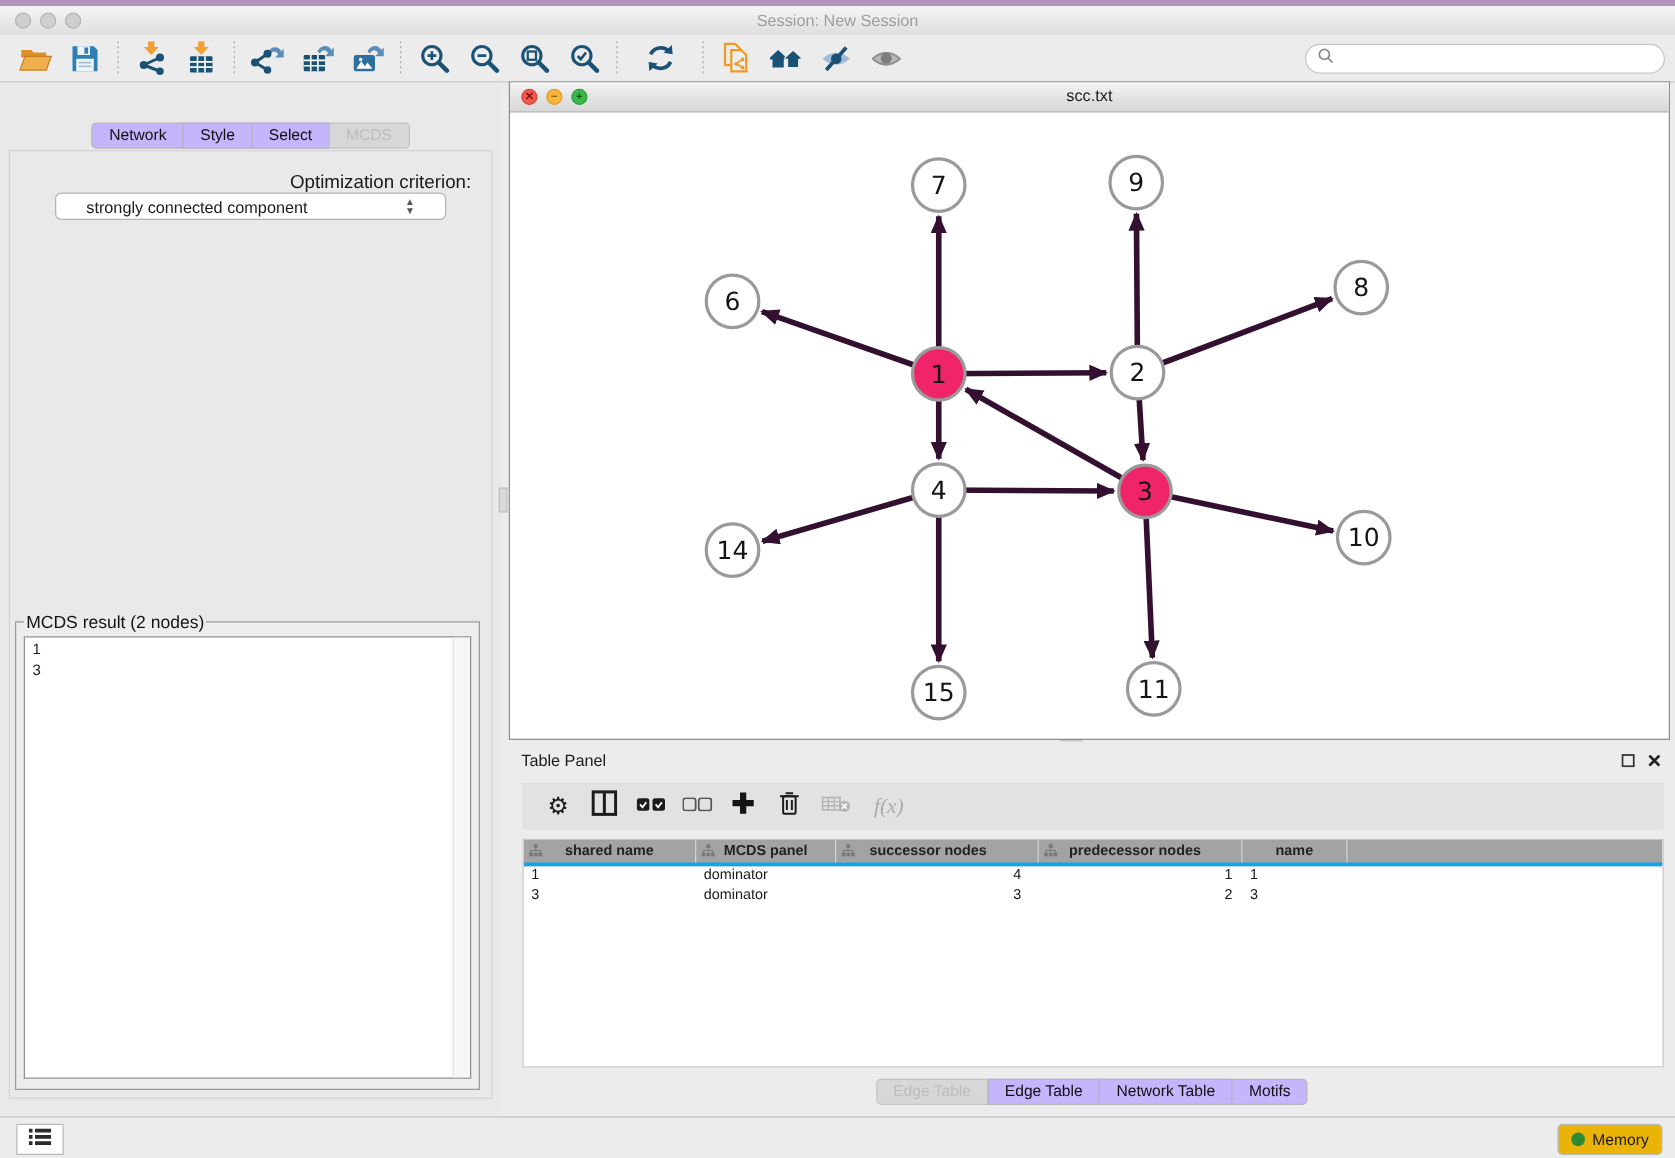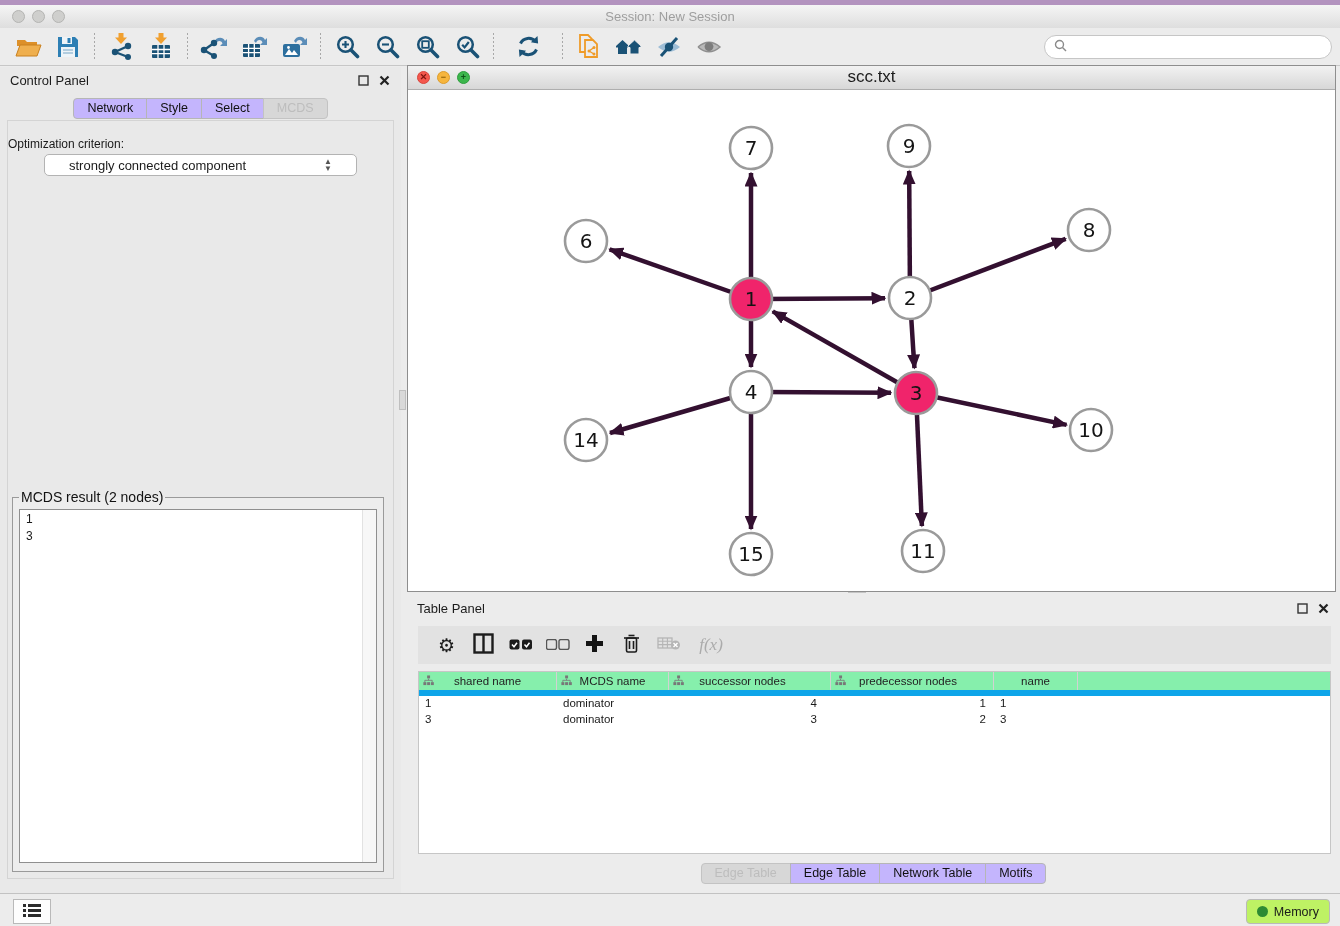--- a/index.html
+++ b/index.html
@@ -35,21 +35,21 @@
   .winbtn{width:13px;height:13px;display:flex;align-items:center;justify-content:center;}
 
   #cp-tabs{top:31px;left:0;right:0;display:flex;justify-content:center;}
   .tab{background:#c4b5fd;border:1px solid #b6b6b6;margin-left:-1px;padding:2px 13px;
        font-size:12.5px;color:#111;line-height:15px;}
   .tab.first{border-radius:4px 0 0 4px;margin-left:0;}
   .tab.last{border-radius:0 4px 4px 0;}
   .tab.active{background:#d7d7d7;color:#bdbdbd;border-color:#c3c3c3;}
 
   #cp-content{top:53px;left:7px;right:7px;bottom:14px;background:#e9e9e9;border:1px solid #d4d4d4;}
-  #opt-label{top:16px;left:0;right:4px;text-align:left;font-size:12px;}
+  #opt-label{top:16px;left:0;right:16px;text-align:right;font-size:15px;}
   #criterion-select{top:33px;left:36px;right:36px;height:22px;background:#fff;border:1px solid #b3b3b3;
                     border-radius:5px;display:flex;align-items:center;font-size:13px;padding:0 24px;box-sizing:border-box;}
   #criterion-select .stepper{margin-left:auto;font-size:8px;line-height:7px;color:#555;text-align:center;}
   #cp-buttons{top:66px;left:0;right:0;display:flex;justify-content:center;gap:14px;}
   .cbtn{background:#fff;border:1px solid #b9b9b9;border-radius:5px;height:21px;line-height:21px;
         padding:0 16px;font-size:13px;color:#111;}
 
   #mcds-fieldset{top:368px;left:4px;right:9px;bottom:6px;border:1px solid #9a9a9a;margin:0;
                  padding:4px 6px 8px 6px;box-sizing:border-box;background:#ededed;}
   #mcds-fieldset legend{font-size:14px;padding:0 2px;color:#111;}
@@ -64,48 +64,48 @@
   
   #network-window{left:407px;top:65px;width:929px;height:527px;background:#fff;
                   border:1px solid #8e8e8e;box-sizing:border-box;}
   #nw-titlebar{height:23px;background:linear-gradient(#f2f2f2,#d7d7d7);border-bottom:1px solid #aeaeae;position:relative;}
   #nw-titlebar .dots{position:absolute;left:9px;top:5px;display:flex;gap:7px;}
   .tl2{width:13px;height:13px;border-radius:50%;box-sizing:border-box;display:flex;
        align-items:center;justify-content:center;font-size:9px;font-weight:bold;line-height:1;}
   .tl2.red{background:#f4574d;border:1px solid #d8453c;color:#7d1410;}
   .tl2.yellow{background:#f6b53d;border:1px solid #dd9c2c;color:#8a5d05;}
   .tl2.green{background:#3cb64c;border:1px solid #2f9e3e;color:#0e5417;}
-  #nw-titlebar .title{text-align:center;font-size:17px;line-height:22px;color:#1c1c1c;}
+  #nw-titlebar .title{text-align:center;font-size:13px;line-height:22px;color:#1c1c1c;}
   #graph{display:block;}
   .node-label{font-family:"DejaVu Sans", sans-serif;font-size:20px;fill:#141414;text-anchor:middle;}
 
   
   #table-panel{left:407px;top:595px;width:933px;height:298px;background:#ececec;}
   #tp-toolbar{top:31px;left:11px;right:9px;height:38px;background:#e2e2e2;display:flex;align-items:center;
               padding:0 10px;gap:0;box-sizing:border-box;}
   .tp-btn{width:37px;height:30px;display:flex;align-items:center;justify-content:center;flex:0 0 auto;}
   .fx-label{font-family:"Liberation Serif", serif;font-style:italic;font-size:17px;color:#ababab;}
   #data-table{top:76px;left:11px;right:9px;height:183px;background:#fff;border:1px solid #c6c6c6;
               box-sizing:border-box;overflow:hidden;}
-  .thead{display:flex;background:#86efac;border-bottom:6px solid #0ea5e9;height:18px;}
+  .thead{display:flex;background:#a3a3a3;border-bottom:3px solid #0ea5e9;height:18px;font-weight:bold;}
   .th{display:flex;align-items:center;justify-content:center;gap:5px;font-size:11.5px;color:#222;
       border-right:1px solid #d2d2d2;box-sizing:border-box;position:relative;}
   .th .hier{position:absolute;left:4px;top:3px;}
   .trow{display:flex;height:16px;font-size:11.5px;}
   .tcell{box-sizing:border-box;padding:1px 6px;white-space:nowrap;}
   .c0{width:138px;} .c1{width:112px;} .c2{width:162px;text-align:right;padding-right:14px;}
   .c3{width:163px;text-align:right;padding-right:8px;} .c4{width:84px;}
   .cfill{flex:1;}
   #tp-tabs{bottom:9px;left:0;right:0;display:flex;justify-content:center;}
 
   
   #status-bar{left:0;right:0;bottom:0;height:33px;background:#ececec;border-top:1px solid #c2c2c2;box-sizing:border-box;}
   #tasks-button{position:absolute;left:13px;top:5px;width:36px;height:23px;background:#fdfdfd;
                 border:1px solid #b9b9b9;display:flex;align-items:center;justify-content:center;}
-  #memory-button{position:absolute;right:10px;top:5px;height:23px;background:#bef264;border:1px solid #b9b9b9;
+  #memory-button{position:absolute;right:10px;top:5px;height:23px;background:#eab308;border:1px solid #b9b9b9;
                  border-radius:4px;display:flex;align-items:center;gap:6px;padding:0 10px;font-size:12.5px;}
   #memory-button .dot{width:11px;height:11px;border-radius:50%;background:#2e8b33;}
 </style>
 </head>
 <body>
 
 <div id="desktop-strip" class="abs"></div>
 
 <div id="titlebar" class="abs">
   <div class="dots">
@@ -281,35 +281,20 @@
       <svg width="13" height="13" viewBox="0 0 13 13">
           <circle cx="5.5" cy="5.5" r="4" fill="none" stroke="#8a8a8a" stroke-width="1.4"></circle>
           <line x1="8.5" y1="8.5" x2="12" y2="12" stroke="#8a8a8a" stroke-width="1.4"></line>
         </svg>
     </span>
     <input placeholder="" style="">
   </div>
 </div>
 
 <div id="control-panel" class="abs">
-  <div class="panel-header">
-    <span class="ph-title">Control Panel</span>
-    <span class="ph-btns">
-      <span class="winbtn">
-        <svg width="11" height="11" viewBox="0 0 11 11">
-            <rect x="1" y="1" width="9" height="9" fill="none" stroke="#333" stroke-width="1.4"></rect>
-          </svg>
-      </span>
-      <span class="winbtn">
-        <svg width="11" height="11" viewBox="0 0 11 11">
-            <path d="M1.5 1.5 L9.5 9.5 M9.5 1.5 L1.5 9.5" stroke="#222" stroke-width="2.2"></path>
-          </svg>
-      </span>
-    </span>
-  </div>
 
   <div id="cp-tabs" class="abs">
     <span class="tab first">Network</span>
     <span class="tab">Style</span>
     <span class="tab">Select</span>
     <span class="tab last active">MCDS</span>
   </div>
 
   <div id="cp-content" class="abs">
     <div id="opt-label" class="abs">Optimization criterion:</div>
@@ -482,21 +467,21 @@
       <div class="th c1">
         <span class="hier"><svg width="11" height="11" viewBox="0 0 12 12">
               <g fill="#787878">
                 <rect x="4.5" y="0.5" width="3.2" height="3.2"></rect>
                 <rect x="0.4" y="7.8" width="3.2" height="3.2"></rect>
                 <rect x="4.5" y="7.8" width="3.2" height="3.2"></rect>
                 <rect x="8.6" y="7.8" width="3.2" height="3.2"></rect>
               </g>
               <path d="M6 4 v1.8 M2 7.8 V5.8 h8 v2" stroke="#787878" fill="none" stroke-width="0.9"></path>
             </svg></span>
-        <span>MCDS name</span>
+        <span>MCDS panel</span>
       </div>
       <div class="th c2">
         <span class="hier"><svg width="11" height="11" viewBox="0 0 12 12">
               <g fill="#787878">
                 <rect x="4.5" y="0.5" width="3.2" height="3.2"></rect>
                 <rect x="0.4" y="7.8" width="3.2" height="3.2"></rect>
                 <rect x="4.5" y="7.8" width="3.2" height="3.2"></rect>
                 <rect x="8.6" y="7.8" width="3.2" height="3.2"></rect>
               </g>
               <path d="M6 4 v1.8 M2 7.8 V5.8 h8 v2" stroke="#787878" fill="none" stroke-width="0.9"></path>

